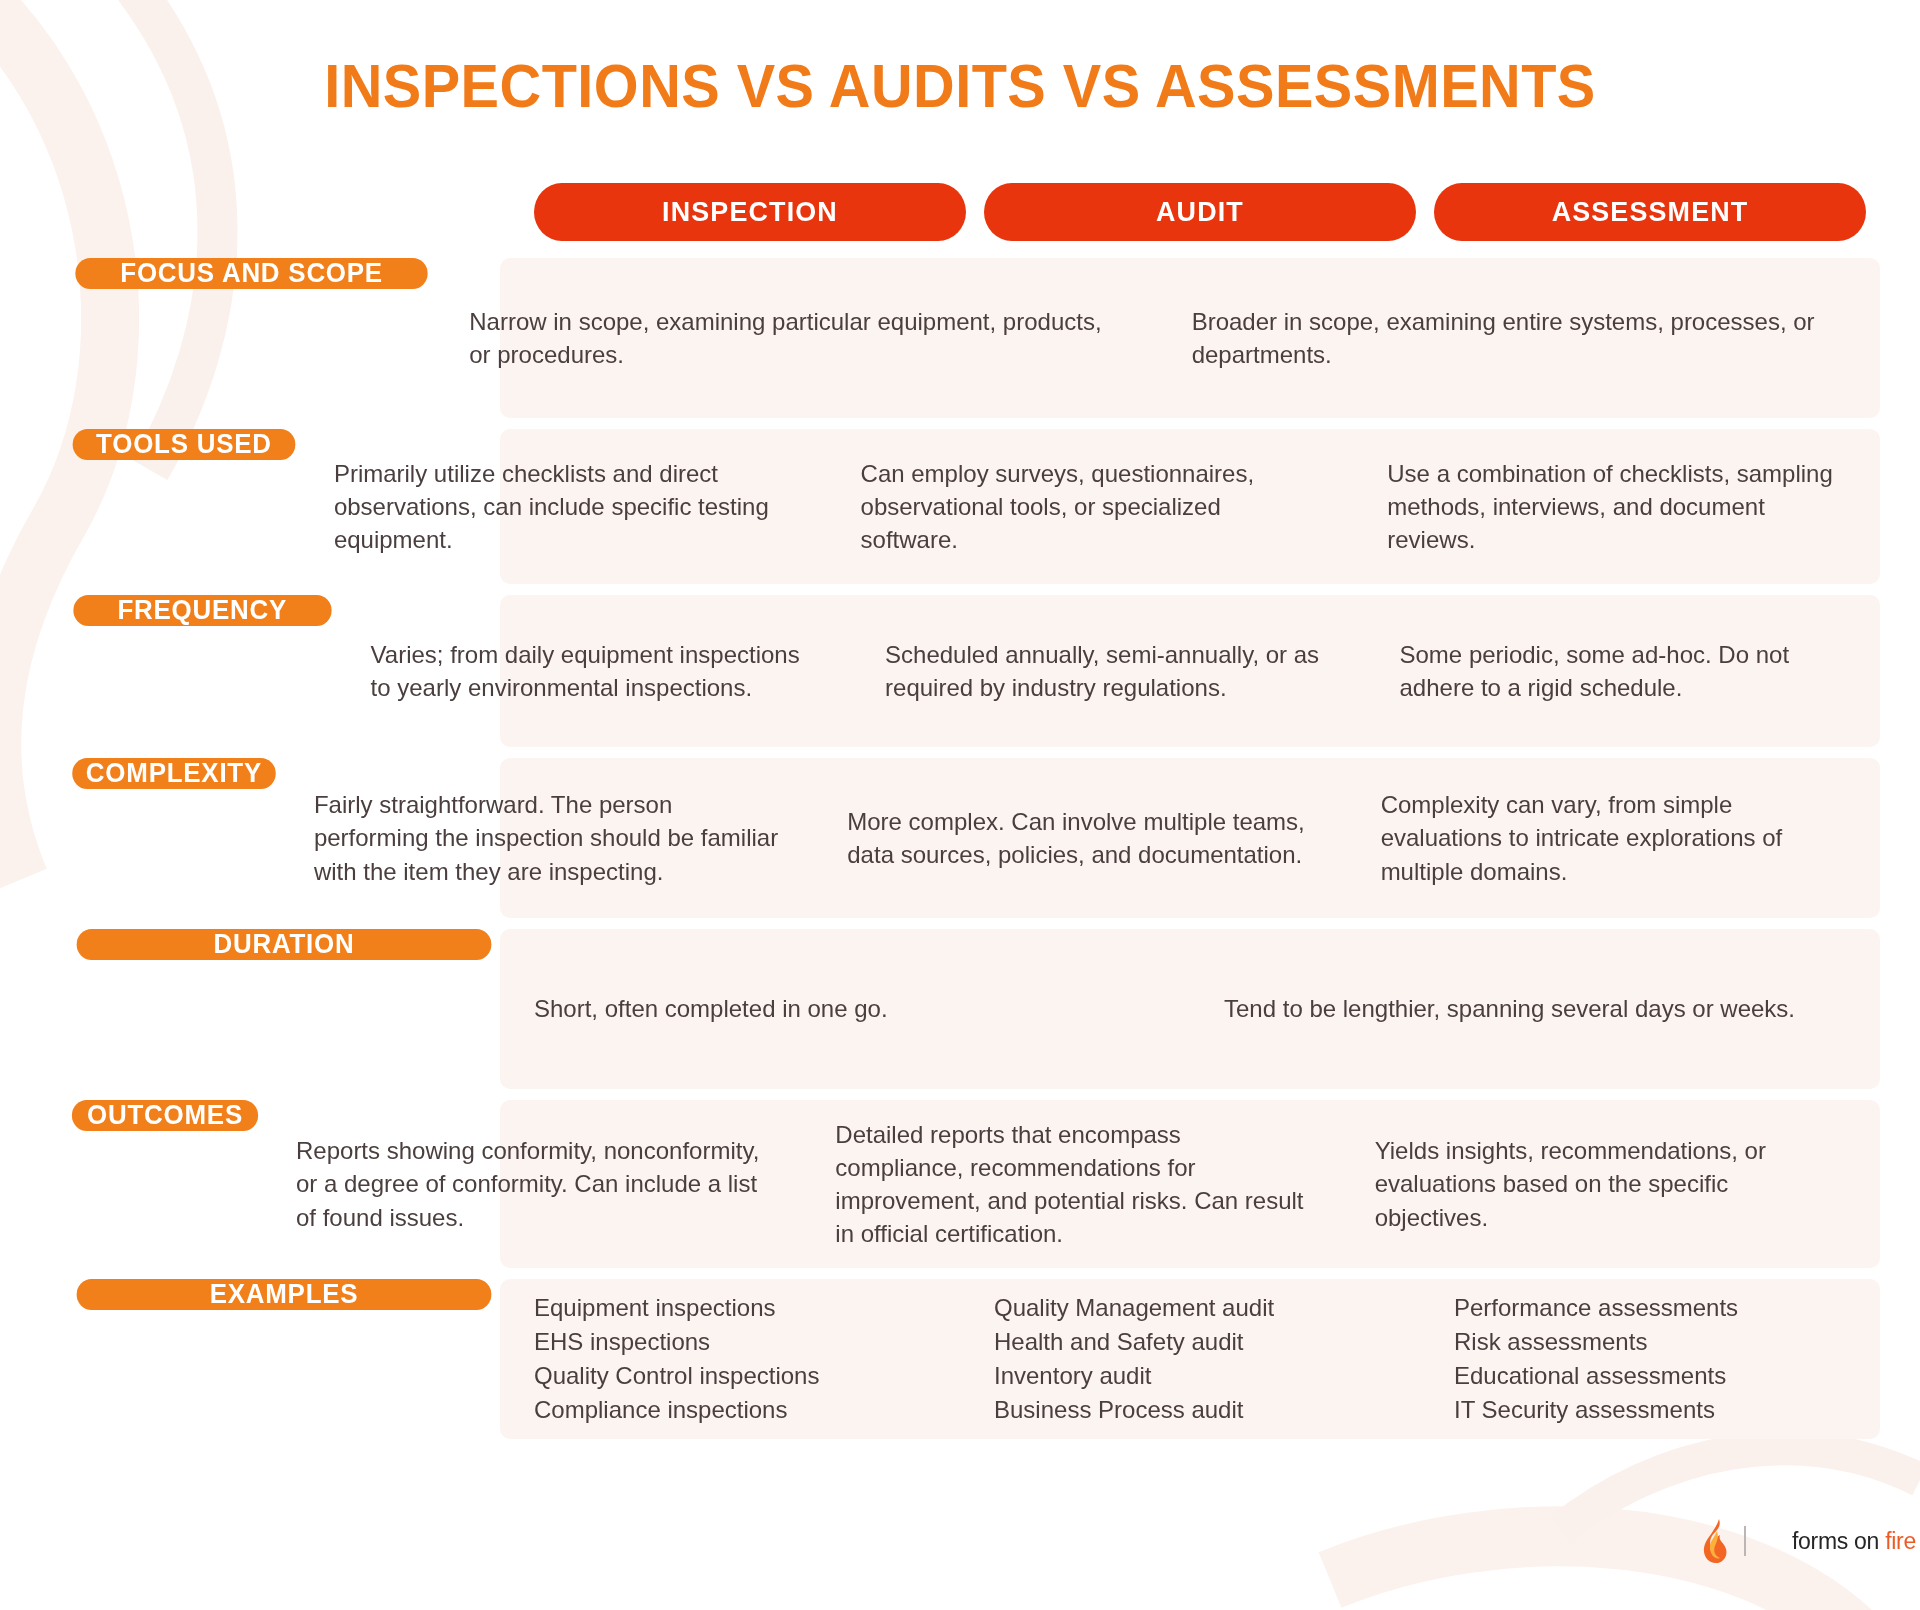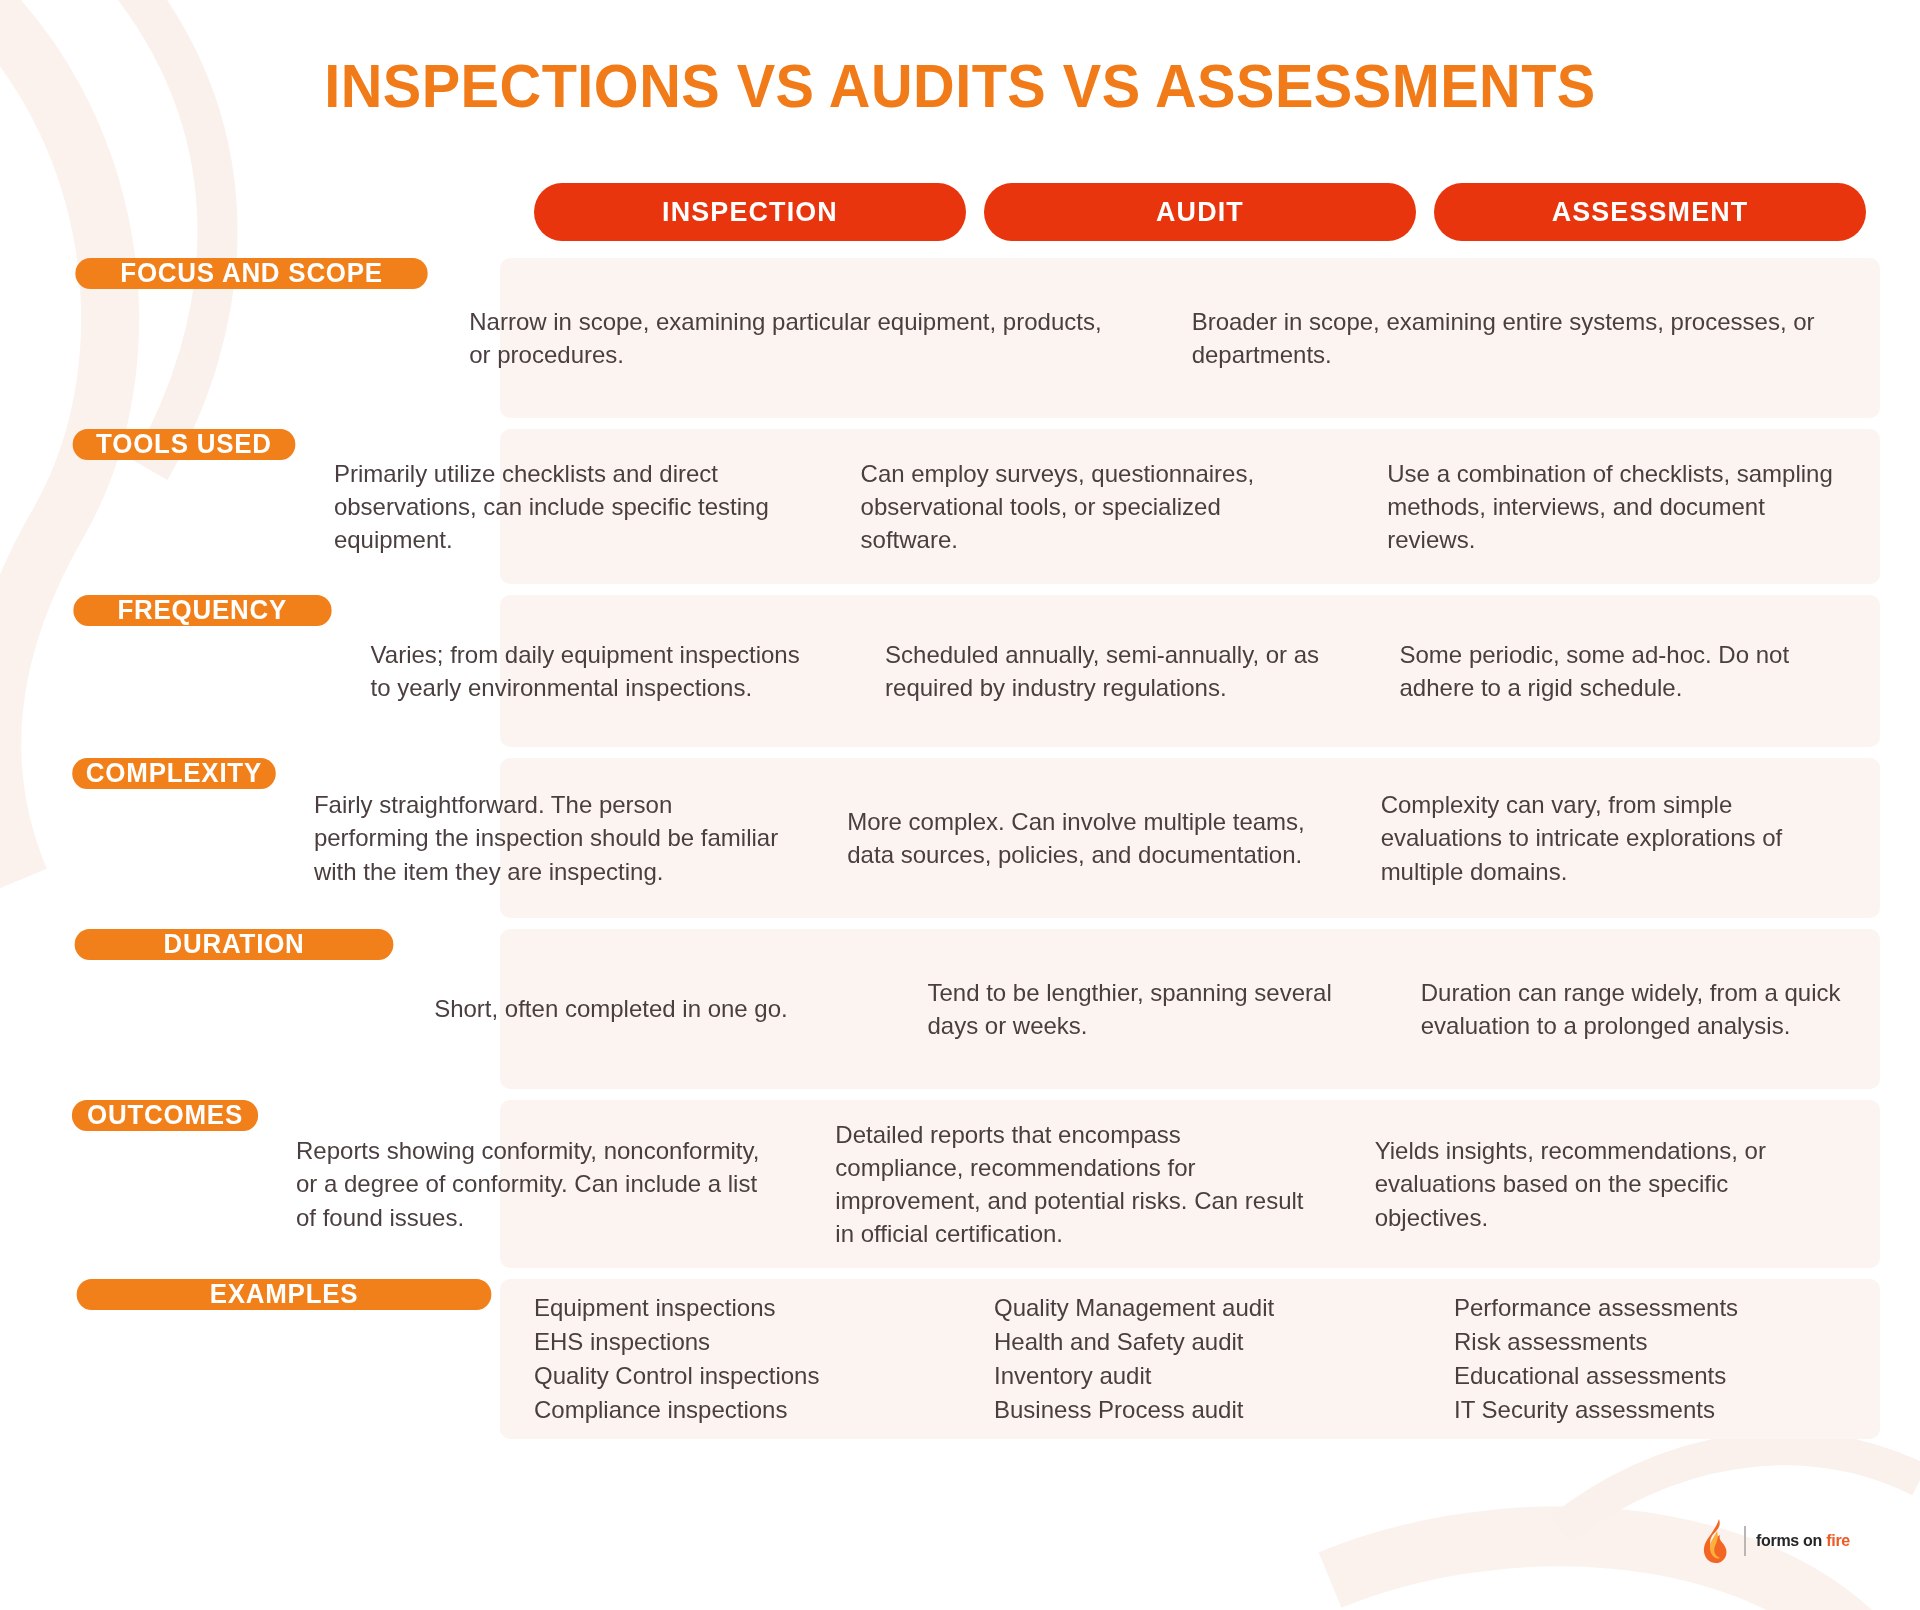--- a/index.html
+++ b/index.html
@@ -164,25 +164,26 @@
     align-items: center;
     gap: 10px;
   }
   .logo .flame { width: 34px; height: 46px; display: block; }
   .logo .divider {
     width: 2px;
     height: 30px;
     background: #BBB5B3;
   }
   .logo .wordmark {
-    font-size: 16px;
-    font-weight: bold;
+    font-size: 23px;
+    font-weight: normal;
     letter-spacing: -0.3px;
     color: #262626;
     white-space: nowrap;
+    margin-left: 36px;
   }
   .logo .wordmark .fire { color: #EE5A24; }
 </style>
 </head>
 <body>
 
 <div class="bg-deco">
   <svg width="1920" height="1610" viewBox="0 0 1920 1610">
     <path d="M -40 -20 C 120 120, 150 360, 60 520 C -10 640, -30 760, 20 880" stroke="#FBF2EE" stroke-width="58" fill="none"></path>
     <path d="M 120 -30 C 260 140, 230 330, 150 470" stroke="#FAF0EC" stroke-width="40" fill="none"></path>
@@ -276,23 +277,20 @@
       <div class="row-stripe"></div>
       <div class="label-cell">
         <div class="label-pill">DURATION</div>
       </div>
       <div class="cells">
         <div class="cell">
             <p>Short, often completed in one go.</p>
           </div>
         <div class="cell">
             <p>Tend to be lengthier, spanning several days or weeks.</p>
-          </div>
-        <div class="cell">
-            <p>Duration can range widely, from a quick evaluation to a prolonged analysis.</p>
           </div>
       </div>
     </div>
 
     <div class="row r5">
       <div class="row-stripe"></div>
       <div class="label-cell">
         <div class="label-pill">OUTCOMES</div>
       </div>
       <div class="cells">

